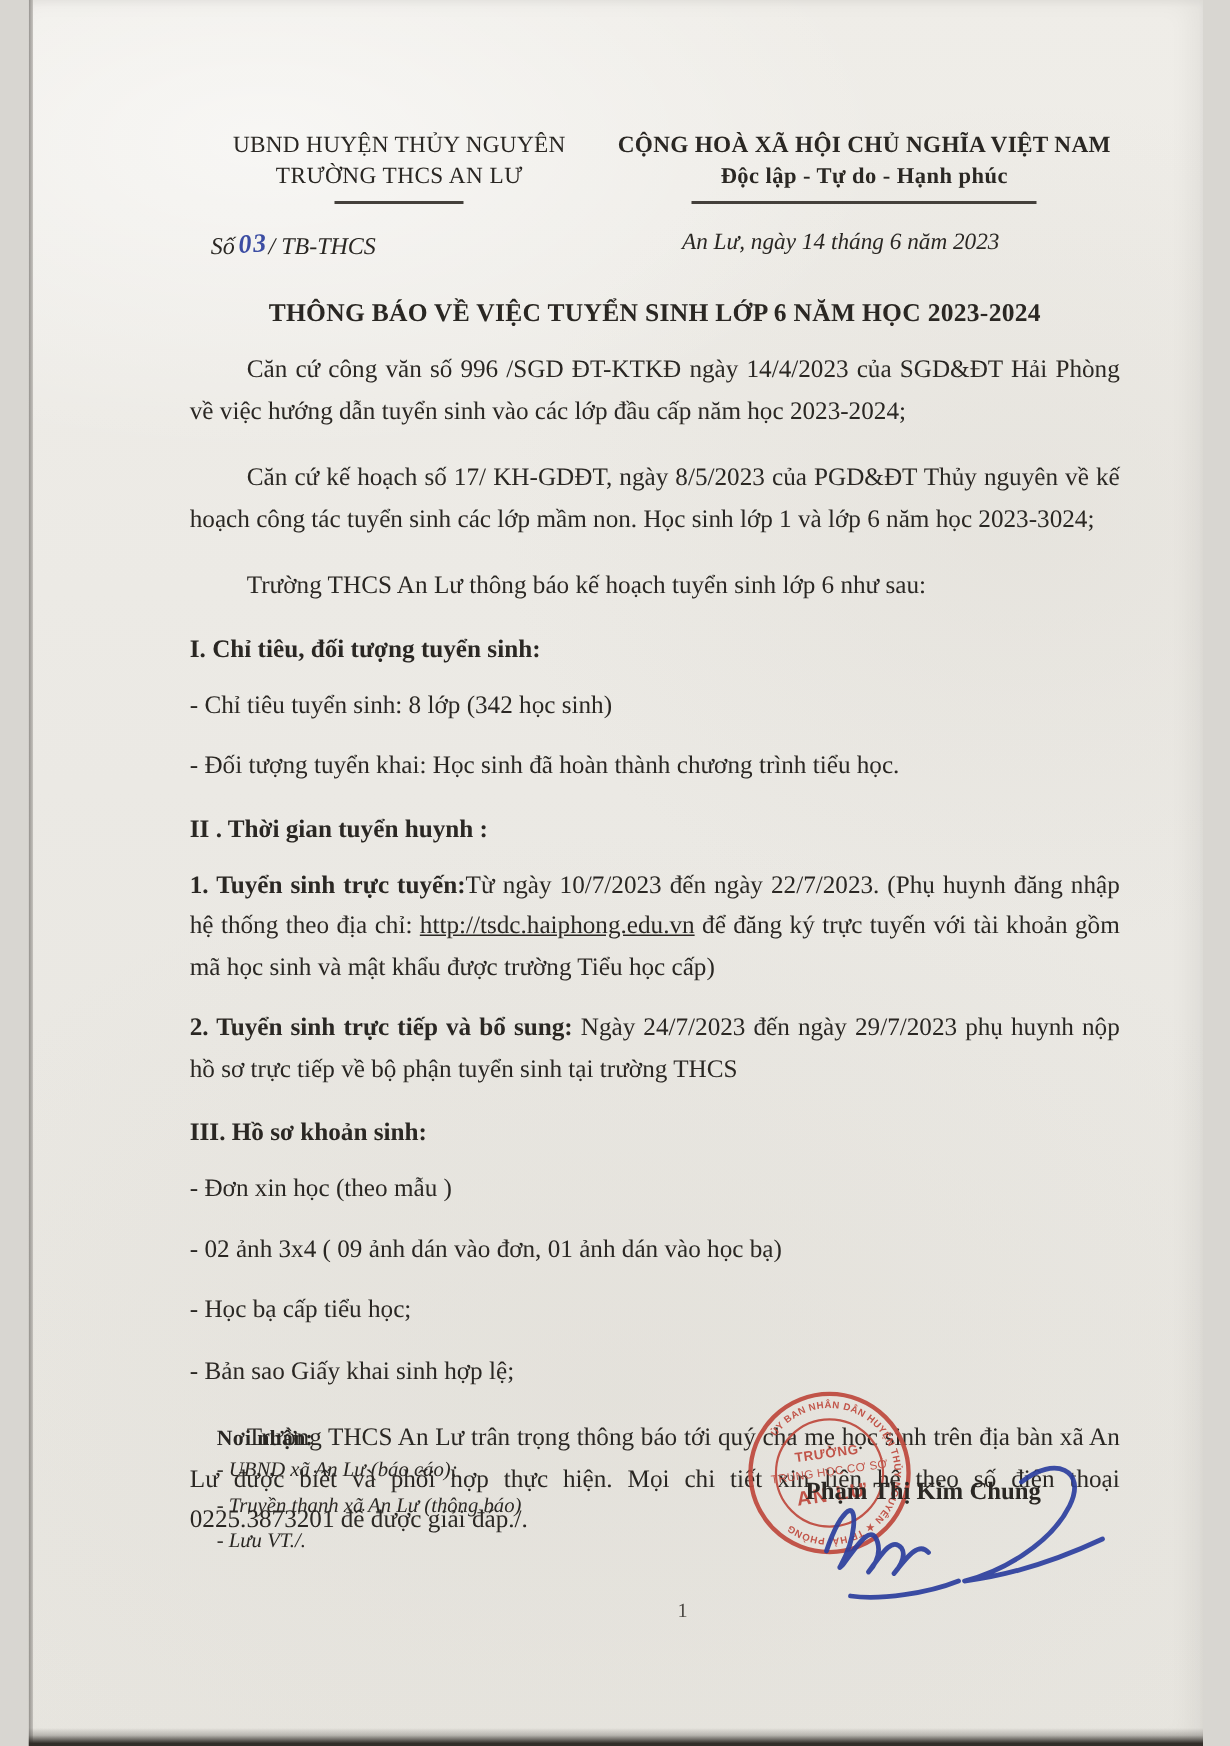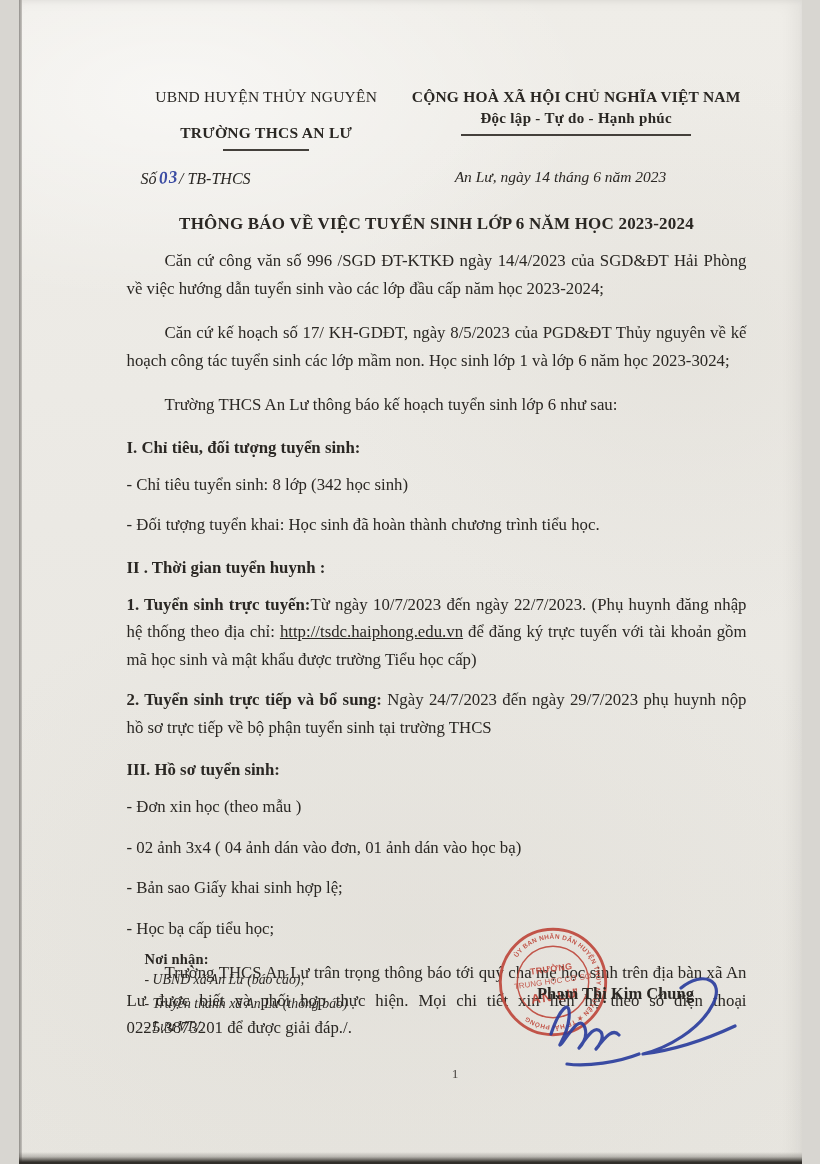--- a/index.html
+++ b/index.html
@@ -25,21 +25,21 @@
   .paper::after{
     content:"";position:absolute;left:0;right:0;bottom:0;height:12px;
     background:linear-gradient(to bottom, rgba(52,49,44,0) 0%, rgba(52,49,44,0.25) 40%, #312e29 85%);
     z-index:5;
   }
   .content{padding:88px 55px 0 108px;}
   
   .hdr{display:flex;justify-content:space-between;align-items:flex-start;}
   .hdr-left{width:305px;text-align:center;}
   .hdr-left .l1{font-size:15.5px;letter-spacing:.2px;}
-  .hdr-left .l2{font-size:15.5px;font-weight:bold;margin-top:18px;letter-spacing:.3px;}
+  .hdr-left .l2{font-size:15.5px;font-weight:normal;margin-top:3px;letter-spacing:.3px;}
   .hdr-left .rule{width:86px;height:2px;background:#44403b;margin:7px auto 0;}
   .hdr-right{width:372px;text-align:center;}
   .hdr-right .l1{font-size:15.5px;font-weight:bold;letter-spacing:.2px;}
   .hdr-right .l2{font-size:15px;font-weight:bold;margin-top:4px;letter-spacing:.3px;}
   .hdr-right .rule{width:230px;height:2px;background:#44403b;margin:7px auto 0;}
   .docrow{display:flex;justify-content:space-between;margin-top:17px;}
   .docnum{font-style:italic;font-size:16px;padding-left:14px;}
   .docnum .hand{
     color:#3c4da3;font-size:17.5px;font-weight:bold;
     display:inline-block;transform:rotate(-4deg) translateY(-1px);
@@ -99,25 +99,25 @@
     <p class="para indent blk">Trường THCS An Lư thông báo kế hoạch tuyển sinh lớp 6 như sau:</p>
 
     <div class="h1">I. Chỉ tiêu, đối tượng tuyển sinh:</div>
     <div class="item">- Chỉ tiêu tuyển sinh: 8 lớp (342 học sinh)</div>
     <div class="item">- Đối tượng tuyển khai: Học sinh đã hoàn thành chương trình tiểu học.</div>
 
     <div class="h1">II . Thời gian tuyển huynh :</div>
     <p class="para"><span class="lead">1.  Tuyển sinh trực tuyến:</span><span>Từ ngày 10/7/2023 đến ngày 22/7/2023. (Phụ huynh đăng nhập hệ thống theo địa chỉ: </span><a class="url" href="#">http://tsdc.haiphong.edu.vn</a><span> để đăng ký trực tuyến với tài khoản gồm mã học sinh và mật khẩu được trường Tiểu học cấp)</span></p>
     <p class="para"><span class="lead">2. Tuyển sinh trực tiếp và bổ sung:</span><span>  Ngày 24/7/2023 đến ngày 29/7/2023 phụ huynh nộp hồ sơ trực tiếp về bộ phận tuyển sinh tại trường THCS</span></p>
 
-    <div class="h1">III. Hồ sơ tuyển sinh:</div>
+    <div class="h1">III. Hồ sơ khoản sinh:</div>
     <div class="item">- Đơn xin học (theo mẫu )</div>
-    <div class="item">- 02 ảnh 3x4 ( 04 ảnh dán vào đơn, 01 ảnh dán vào học bạ)</div>
+    <div class="item">- 02 ảnh 3x4 ( 09 ảnh dán vào đơn, 01 ảnh dán vào học bạ)</div>
+    <div class="item">- Học bạ cấp tiểu học;</div>
     <div class="item">- Bản sao Giấy khai sinh hợp lệ;</div>
-    <div class="item">- Học bạ cấp tiểu học;</div>
 
     <p class="para indent blk">Trường THCS An Lư trân trọng thông báo tới quý cha mẹ học sinh trên địa bàn xã An Lư được biết và phối hợp thực hiện. Mọi chi tiết xin liên hệ theo số điện thoại 0225.3873201 để được giải đáp./.</p>
   </div>
 
   <div class="recips">
     <div class="rh">Nơi nhận:</div>
     <div class="ri">- UBND xã An Lư (báo cáo);</div>
     <div class="ri">- Truyền thanh xã An Lư  (thông báo)</div>
     <div class="ri">- Lưu VT./.</div>
   </div>

